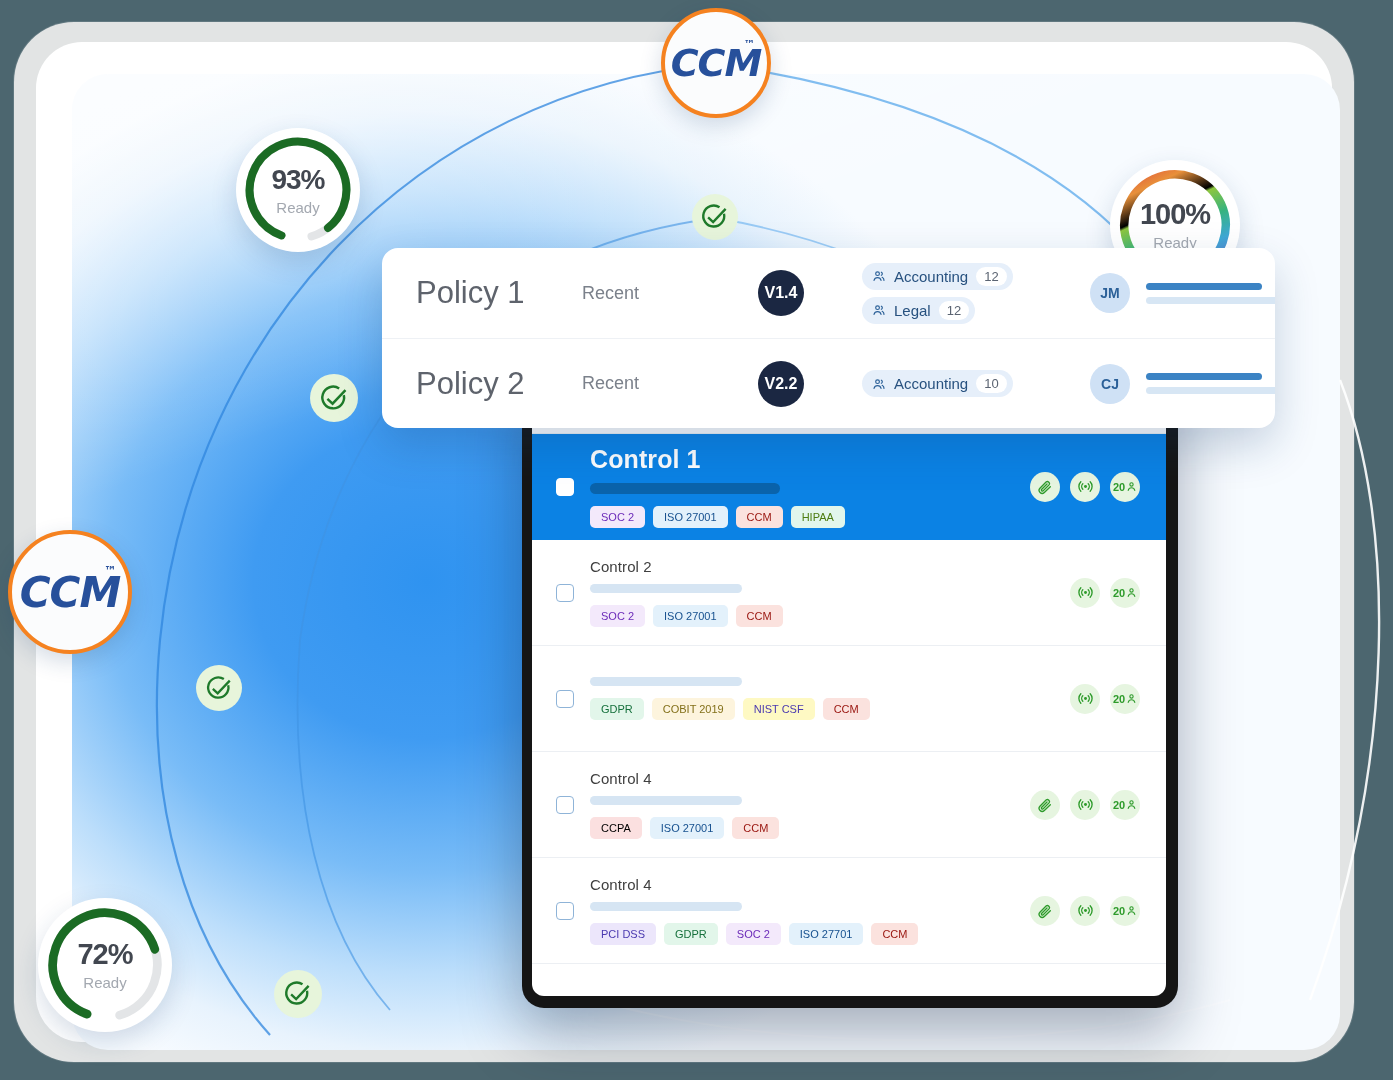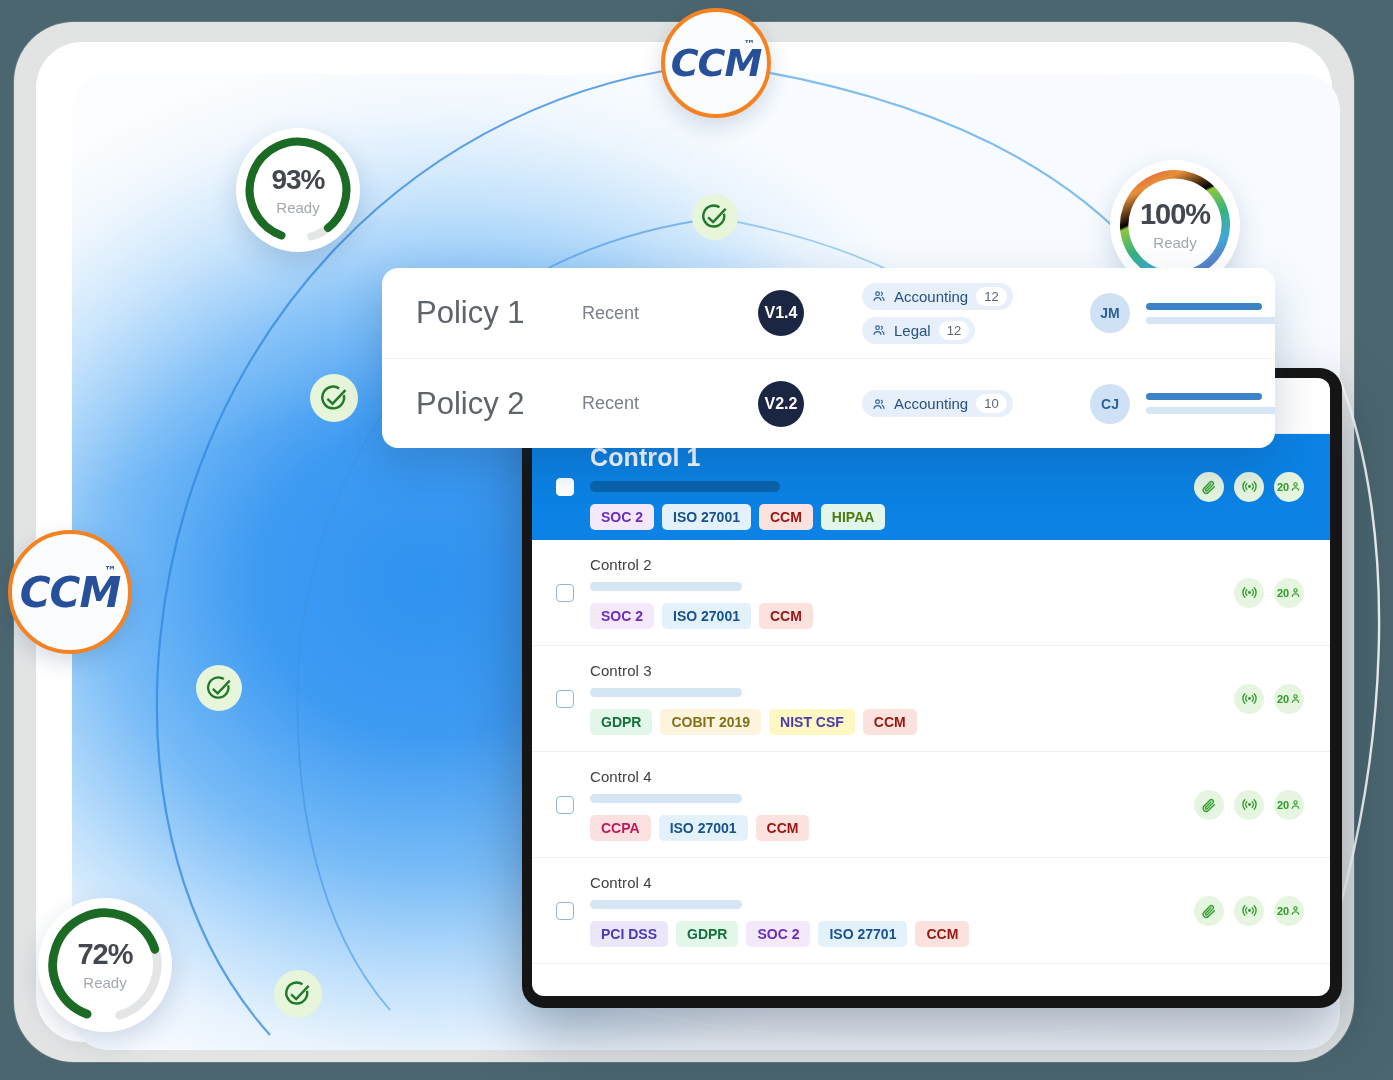--- a/index.html
+++ b/index.html
@@ -94,21 +94,21 @@
   .check-badge {
     position: absolute; border-radius: 50%;
     background: #e7f5db;
     display: flex; align-items: center; justify-content: center;
   }
   .check-badge svg { overflow: visible; }
 
   
   .device {
     position: absolute; left: 522px; top: 368px;
-    width: 820px; height: 640px;
+    width: 656px; height: 640px;
     background: #151515;
     border-radius: 22px;
     padding: 10px 12px 12px 10px;
     box-shadow: 0 26px 60px rgba(10,30,60,.35);
   }
   .device-screen {
     width: 100%; height: 100%;
     background: #fff;
     border-radius: 12px;
     overflow: hidden;
@@ -147,36 +147,36 @@
     letter-spacing: .1px;
   }
   .ctrl-row.selected .ctrl-title { color: #fff; font-weight: bold; font-size: 25px; }
   .ctrl-bar {
     height: 9px; width: 152px; border-radius: 6px;
     background: #d6e5f3; margin-bottom: 12px;
   }
   .ctrl-row.selected .ctrl-bar { background: #0a63ab; width: 190px; height: 11px; }
   .tags { display: flex; gap: 8px; flex-wrap: wrap; }
   .tag {
-    font-size: 14px; font-weight: bold;
+    font-size: 11px; font-weight: normal;
     padding: 5px 11px; border-radius: 5px;
     white-space: nowrap;
   }
   .ctrl-icons { display: flex; align-items: center; gap: 10px; flex: none; }
   .ibadge {
     width: 30px; height: 30px; border-radius: 50%;
     background: #e6f5e0;
     display: flex; align-items: center; justify-content: center;
     color: #2e9b2b;
   }
   .ibadge.people { font-size: 11px; font-weight: bold; gap: 1px; }
 
   
   .policy-card {
-    position: absolute; left: 382px; top: 268px;
+    position: absolute; left: 382px; top: 248px;
     width: 893px; height: 180px;
     background: #fff;
     border-radius: 16px;
     box-shadow: 0 18px 44px rgba(20,60,110,.22);
     overflow: hidden;
   }
   .policy-row {
     display: flex; align-items: center;
     height: 90px; padding: 0 30px 0 34px;
   }
@@ -387,21 +387,20 @@
                   <path d="M4.8 20.5 a7.4 7.4 0 0 1 14.4 0"></path>
       </svg>
               </span>
     </div>
           </div>
           <div class="ctrl-row">
     <div class="cbox-wrap">
       <div class="cbox"></div>
     </div>
     <div class="ctrl-body">
-      <div class="ctrl-title">Control 3</div>
       <div class="ctrl-bar"></div>
       <div class="tags">
         <span class="tag" style="background:#e2f6ea;color:#15703c">GDPR</span>
                 <span class="tag" style="background:#fdf4dd;color:#83701a">COBIT 2019</span>
                 <span class="tag" style="background:#fef9c3;color:#4b3ab0">NIST CSF</span>
                 <span class="tag" style="background:#fbe2de;color:#99140e">CCM</span>
       </div>
     </div>
     <div class="ctrl-icons">
       <span class="ibadge">
@@ -423,21 +422,21 @@
     </div>
           </div>
           <div class="ctrl-row">
     <div class="cbox-wrap">
       <div class="cbox"></div>
     </div>
     <div class="ctrl-body">
       <div class="ctrl-title">Control 4</div>
       <div class="ctrl-bar"></div>
       <div class="tags">
-        <span class="tag" style="background:#fbe0e0;color:#be185d">CCPA</span>
+        <span class="tag" style="background:#fbe0e0;color:#000000">CCPA</span>
                 <span class="tag" style="background:#e3f1fb;color:#17518f">ISO 27001</span>
                 <span class="tag" style="background:#fbe2de;color:#99140e">CCM</span>
       </div>
     </div>
     <div class="ctrl-icons">
       <span class="ibadge">
       <svg width="16" height="16" viewBox="0 0 24 24" fill="none" stroke="#2e9b2b" stroke-width="2" stroke-linecap="round">
         <path d="M20 11.5 L11 20.2 a4.6 4.6 0 0 1-6.6-6.4 L13.6 4.6 a3.1 3.1 0 0 1 4.4 4.3 L9 17.9 a1.6 1.6 0 0 1-2.2-2.2 L15 7.6"></path>
       </svg>
               </span>

